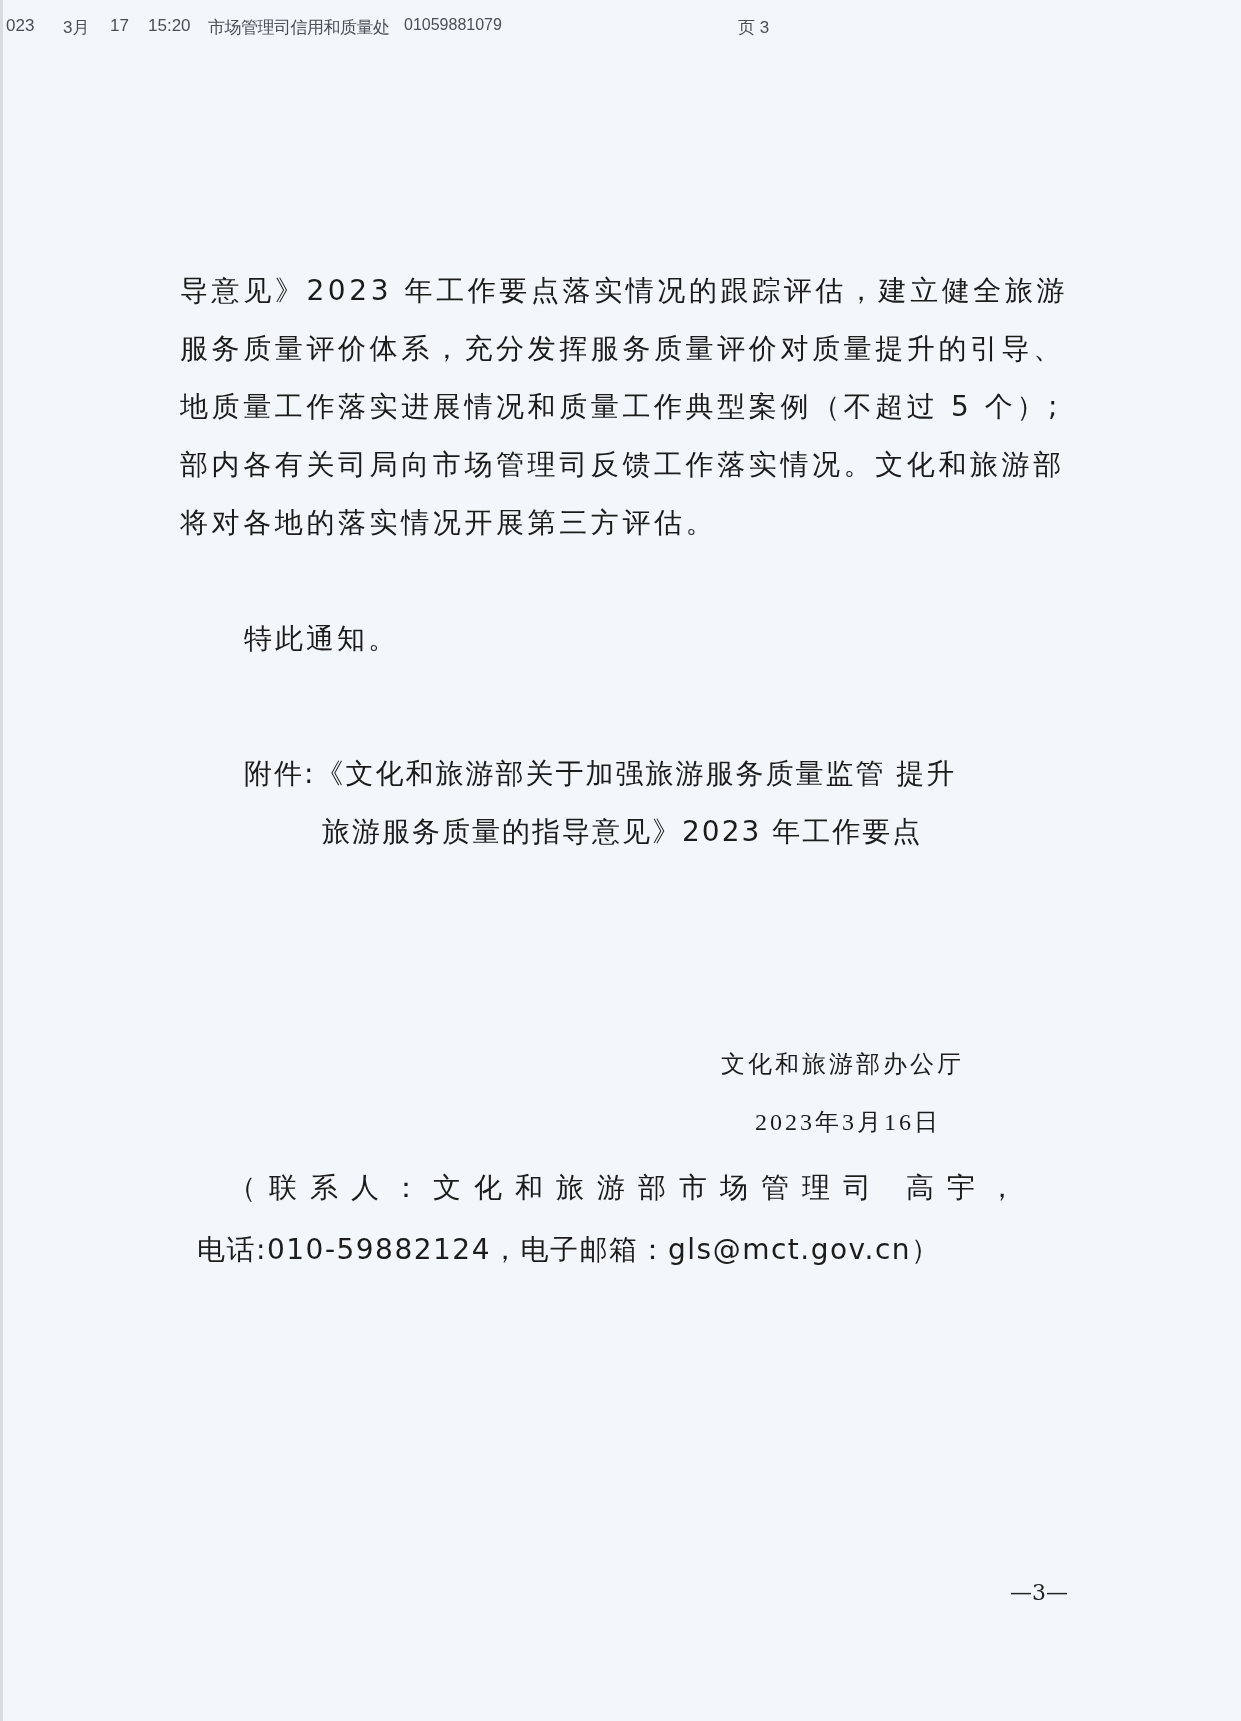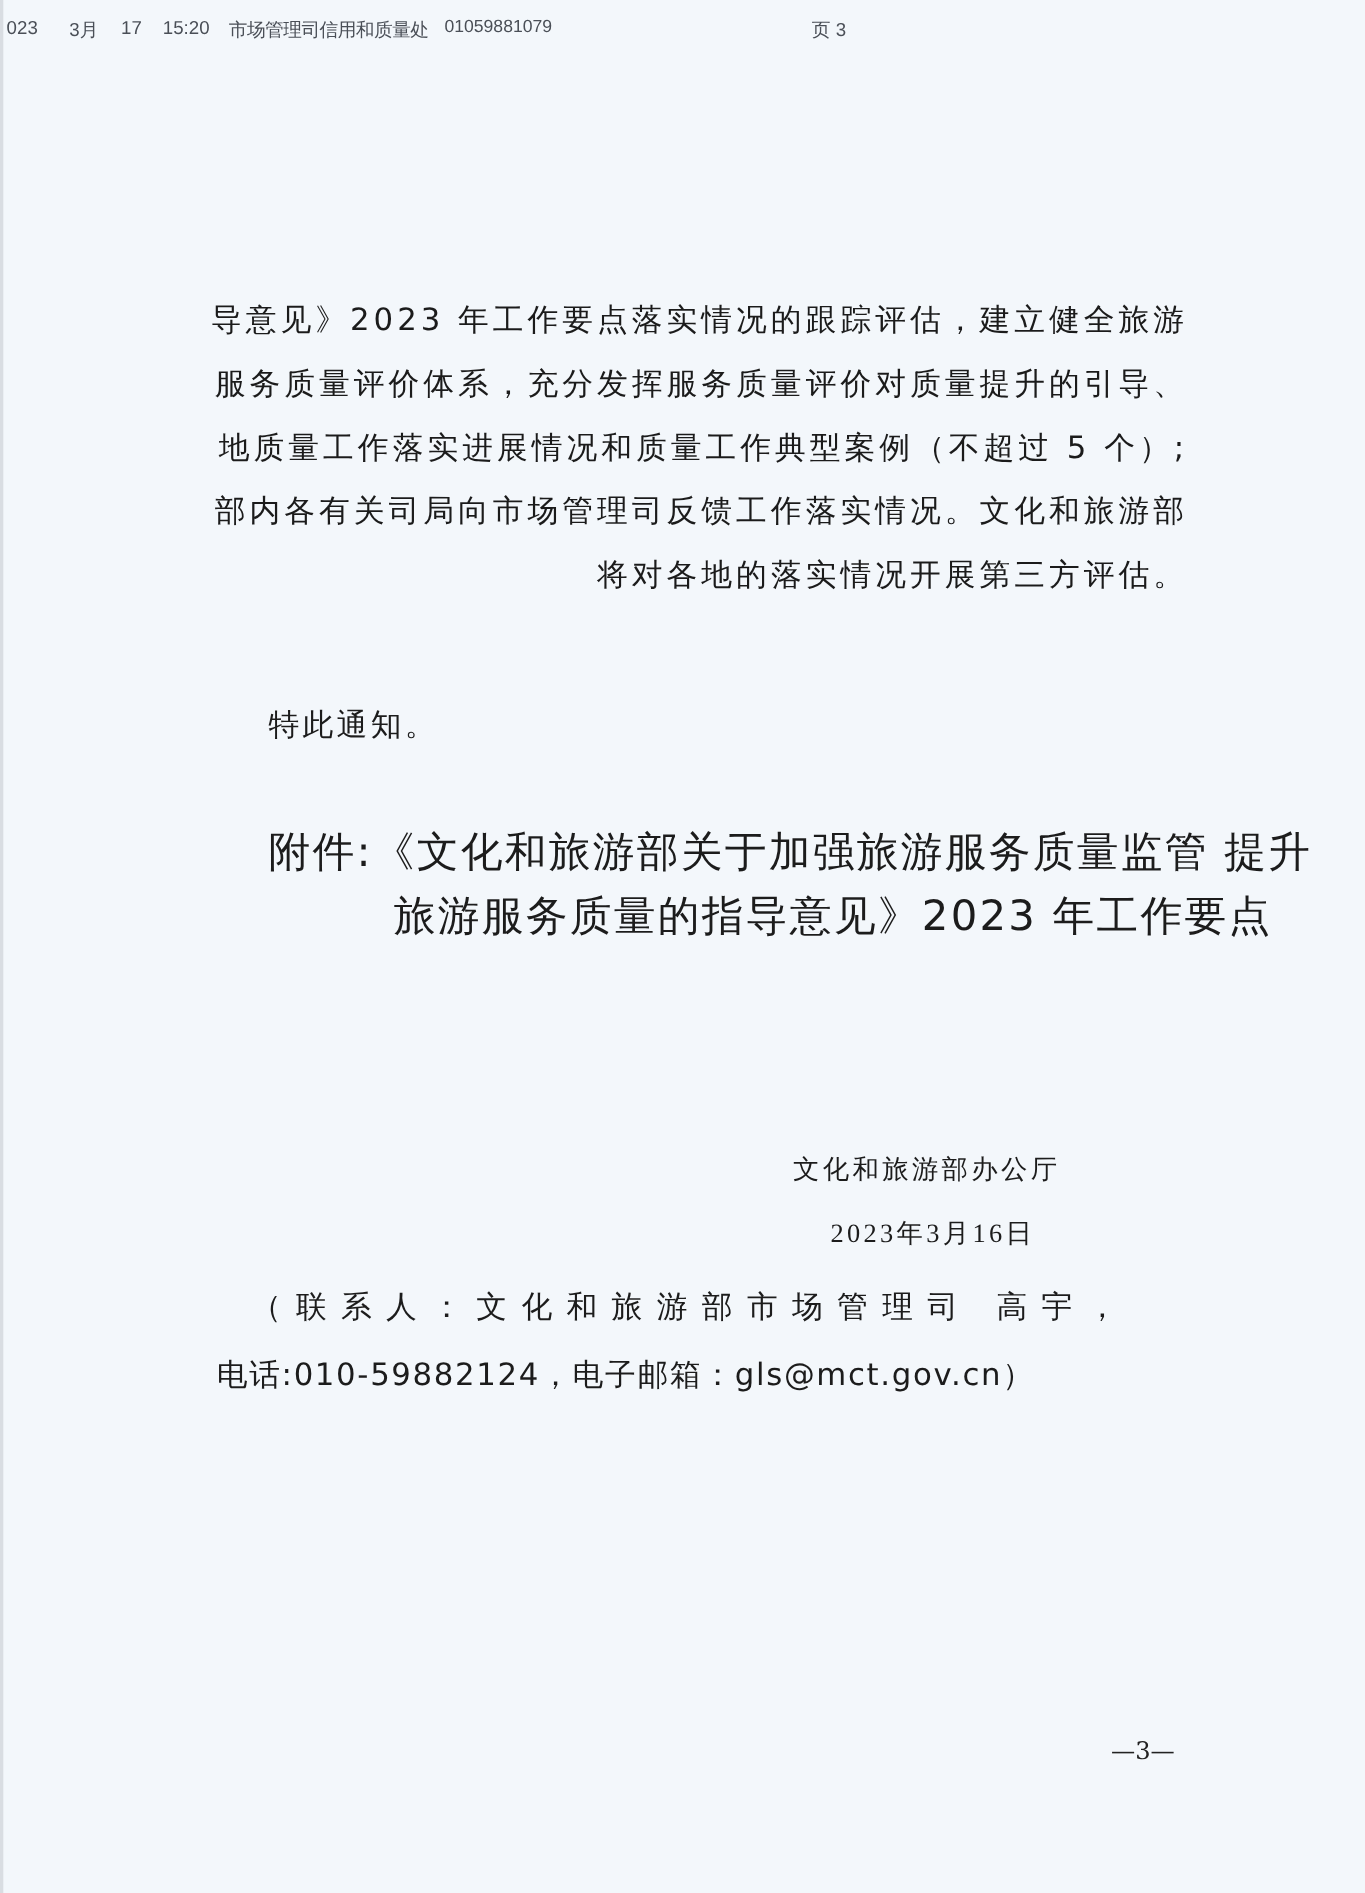--- a/index.html
+++ b/index.html
@@ -37,44 +37,42 @@
     }
     .body-text {
       position: absolute;
       left: 180px;
       width: 900px;
       font-family: "DejaVu Sans", sans-serif;
       font-size: 28px;
       letter-spacing: 3.6px;
       line-height: 58px;
       color: #1b1b1b;
-      text-align: right;
     }
     .line {
       display: block;
       white-space: nowrap;
       height: 58px;
     }
     .closing {
       position: absolute;
       left: 244px;
-      top: 640px;
+      top: 620px;
       font-size: 28px;
       letter-spacing: 3px;
       white-space: nowrap;
     }
     .attachment {
       position: absolute;
       left: 244px;
       top: 745px;
-      font-size: 38px;
+      font-size: 28px;
       letter-spacing: 2px;
       white-space: nowrap;
       line-height: 58px;
-      text-align: center;
     }
     .attachment .l2 {
       display: block;
       padding-left: 78px;
     }
     .signature {
       position: absolute;
       left: 721px;
       top: 1035px;
       font-size: 24px;

